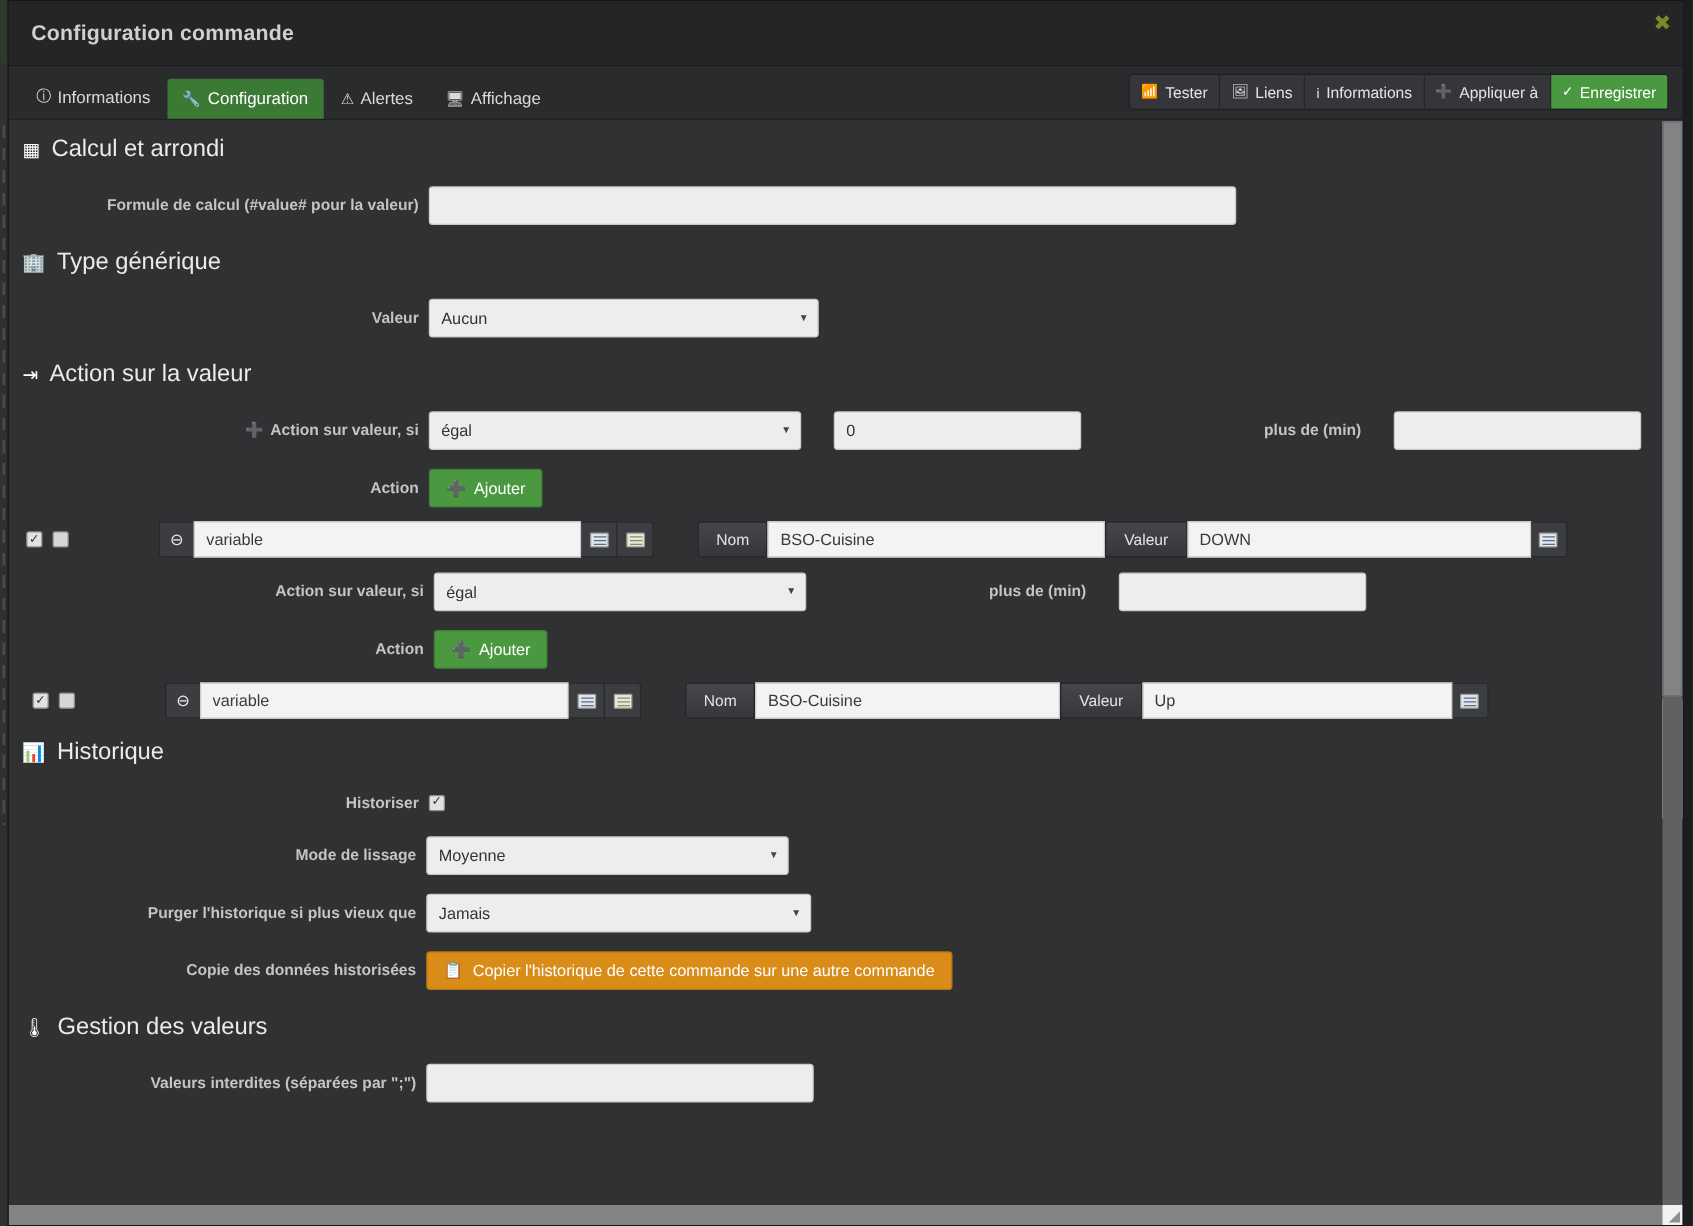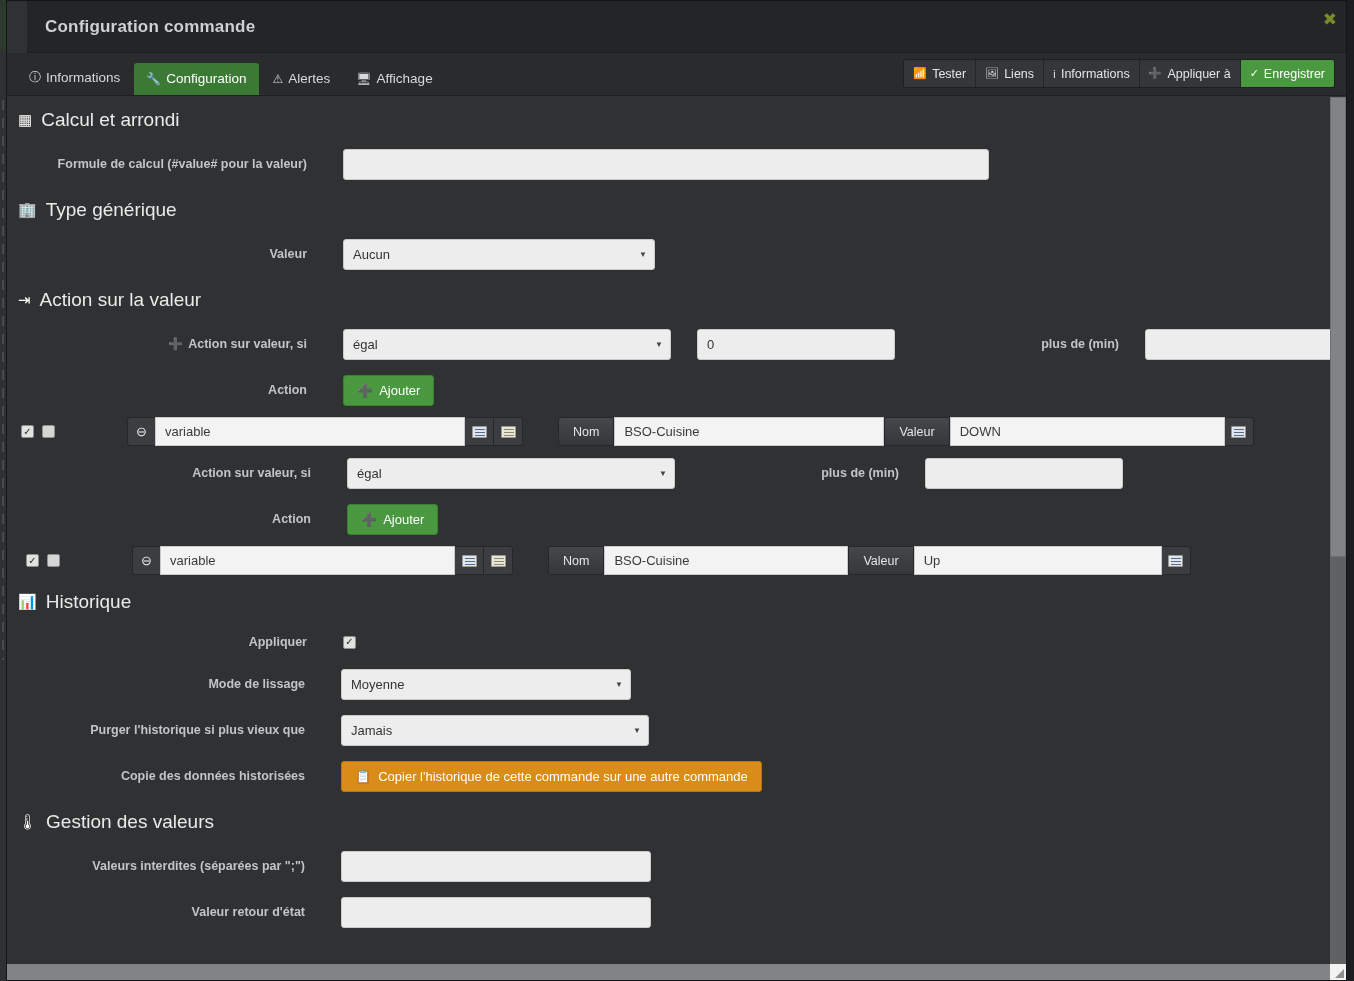--- a/index.html
+++ b/index.html
@@ -21,21 +21,20 @@
     position: absolute; left: 6px; top: 0; width: 1341px; height: 981px;
     background: #303133;
     border: 1px solid #141516;
     overflow: hidden;
   }
   
   .modal-header {
     height: 52px; background: #242527;
     display: flex; align-items: center; position: relative;
     border-bottom: 1px solid #1b1c1e;
-    margin-left: 20px;
   }
   .modal-title {
     color: #cfd0d1; font-size: 17px; font-weight: bold;
     padding-left: 18px; letter-spacing: .2px;
   }
   .close-x {
     position: absolute; right: 9px; top: 10px;
     color: #7a8a28; font-size: 17px; font-weight: bold;
     cursor: pointer; line-height: 1; font-family: "DejaVu Sans", sans-serif;
   }
@@ -75,21 +74,21 @@
   }
   .content { position: relative; width: 1341px; }
   .section-title {
     display: flex; align-items: center; gap: 9px;
     color: #e9eaea; font-size: 19px; font-weight: 400;
     padding: 12px 0 10px 11px;
   }
   .section-title .ic { font-size: 15px; color: #fff; }
   .row { display: flex; align-items: center; min-height: 46px; }
   .lbl {
-    width: 336px; text-align: right; padding-right: 36px;
+    width: 336px; text-align: right; padding-right: 8px;
     color: #c3c4c5; font-size: 12.5px; font-weight: bold;
   }
   .lbl .plusic { color: #4a9940; margin-right: 5px; font-size: 12px; }
   .inp {
     background: #ededed; border: 1px solid #c9c9c9; border-radius: 3px;
     height: 31px; font-size: 13px; color: #333; padding: 0 9px;
     font-family: "Liberation Sans", sans-serif;
   }
   select.inp {
     appearance: none; -webkit-appearance: none;
@@ -97,21 +96,21 @@
   }
   .selwrap { position: relative; display: inline-block; }
   .selwrap::after {
     content: "\25BC"; position: absolute; right: 8px; top: 50%;
     transform: translateY(-50%); font-size: 8px; color: #444;
     pointer-events: none;
   }
   .w-formule { width: 646px; }
   .w-arrondi { width: 312px; }
   .w-sel-valeur { width: 312px; }
-  .w-cond { width: 328px; }
+  .w-cond { width: 298px; }
   .w-num { width: 198px; }
   .w-min { width: 198px; }
   .lbl-plusde {
     width: 250px; text-align: right; padding-right: 26px;
     color: #c3c4c5; font-size: 12.5px; font-weight: bold;
   }
   .btn-green {
     background: #4a9940; border: 1px solid #3c7f35; border-radius: 3px;
     color: #fff; font-size: 13px; padding: 7px 13px; cursor: pointer;
     display: inline-flex; align-items: center; gap: 6px;
@@ -368,21 +367,21 @@
               <i class="mini-ic blue"></i>
             </div>
         </div>
       </div>
 
       <div class="section-title">
         <span class="ic">📊</span>
         <span>Historique</span>
       </div>
       <div class="row" style="min-height:38px">
-        <div class="lbl">Appliquer</div>
+        <div class="lbl">Historiser</div>
         <span class="cbx">✓</span>
       </div>
       <div class="row">
         <div class="lbl" style="width:334px">Mode de lissage</div>
         <span class="selwrap">
           <select class="inp" style="width:290px">
             <option>Moyenne</option>
           </select>
         </span>
       </div>
@@ -401,24 +400,20 @@
           <span>Copier l'historique de cette commande sur une autre commande</span>
         </button>
       </div>
 
       <div class="section-title">
         <span class="ic">🌡</span>
         <span>Gestion des valeurs</span>
       </div>
       <div class="row">
         <div class="lbl" style="width:334px">Valeurs interdites (séparées par ";")</div>
-        <input class="inp" style="width: 310px;" type="text" value="">
-      </div>
-      <div class="row">
-        <div class="lbl" style="width:334px">Valeur retour d'état</div>
         <input class="inp" style="width: 310px;" type="text" value="">
       </div>
 
     </div>
   </div>
 
   <div class="white-gap"></div>
   <div class="vscroll">
     <div class="vthumb" style="top:0px;height:460px"></div>
   </div>

